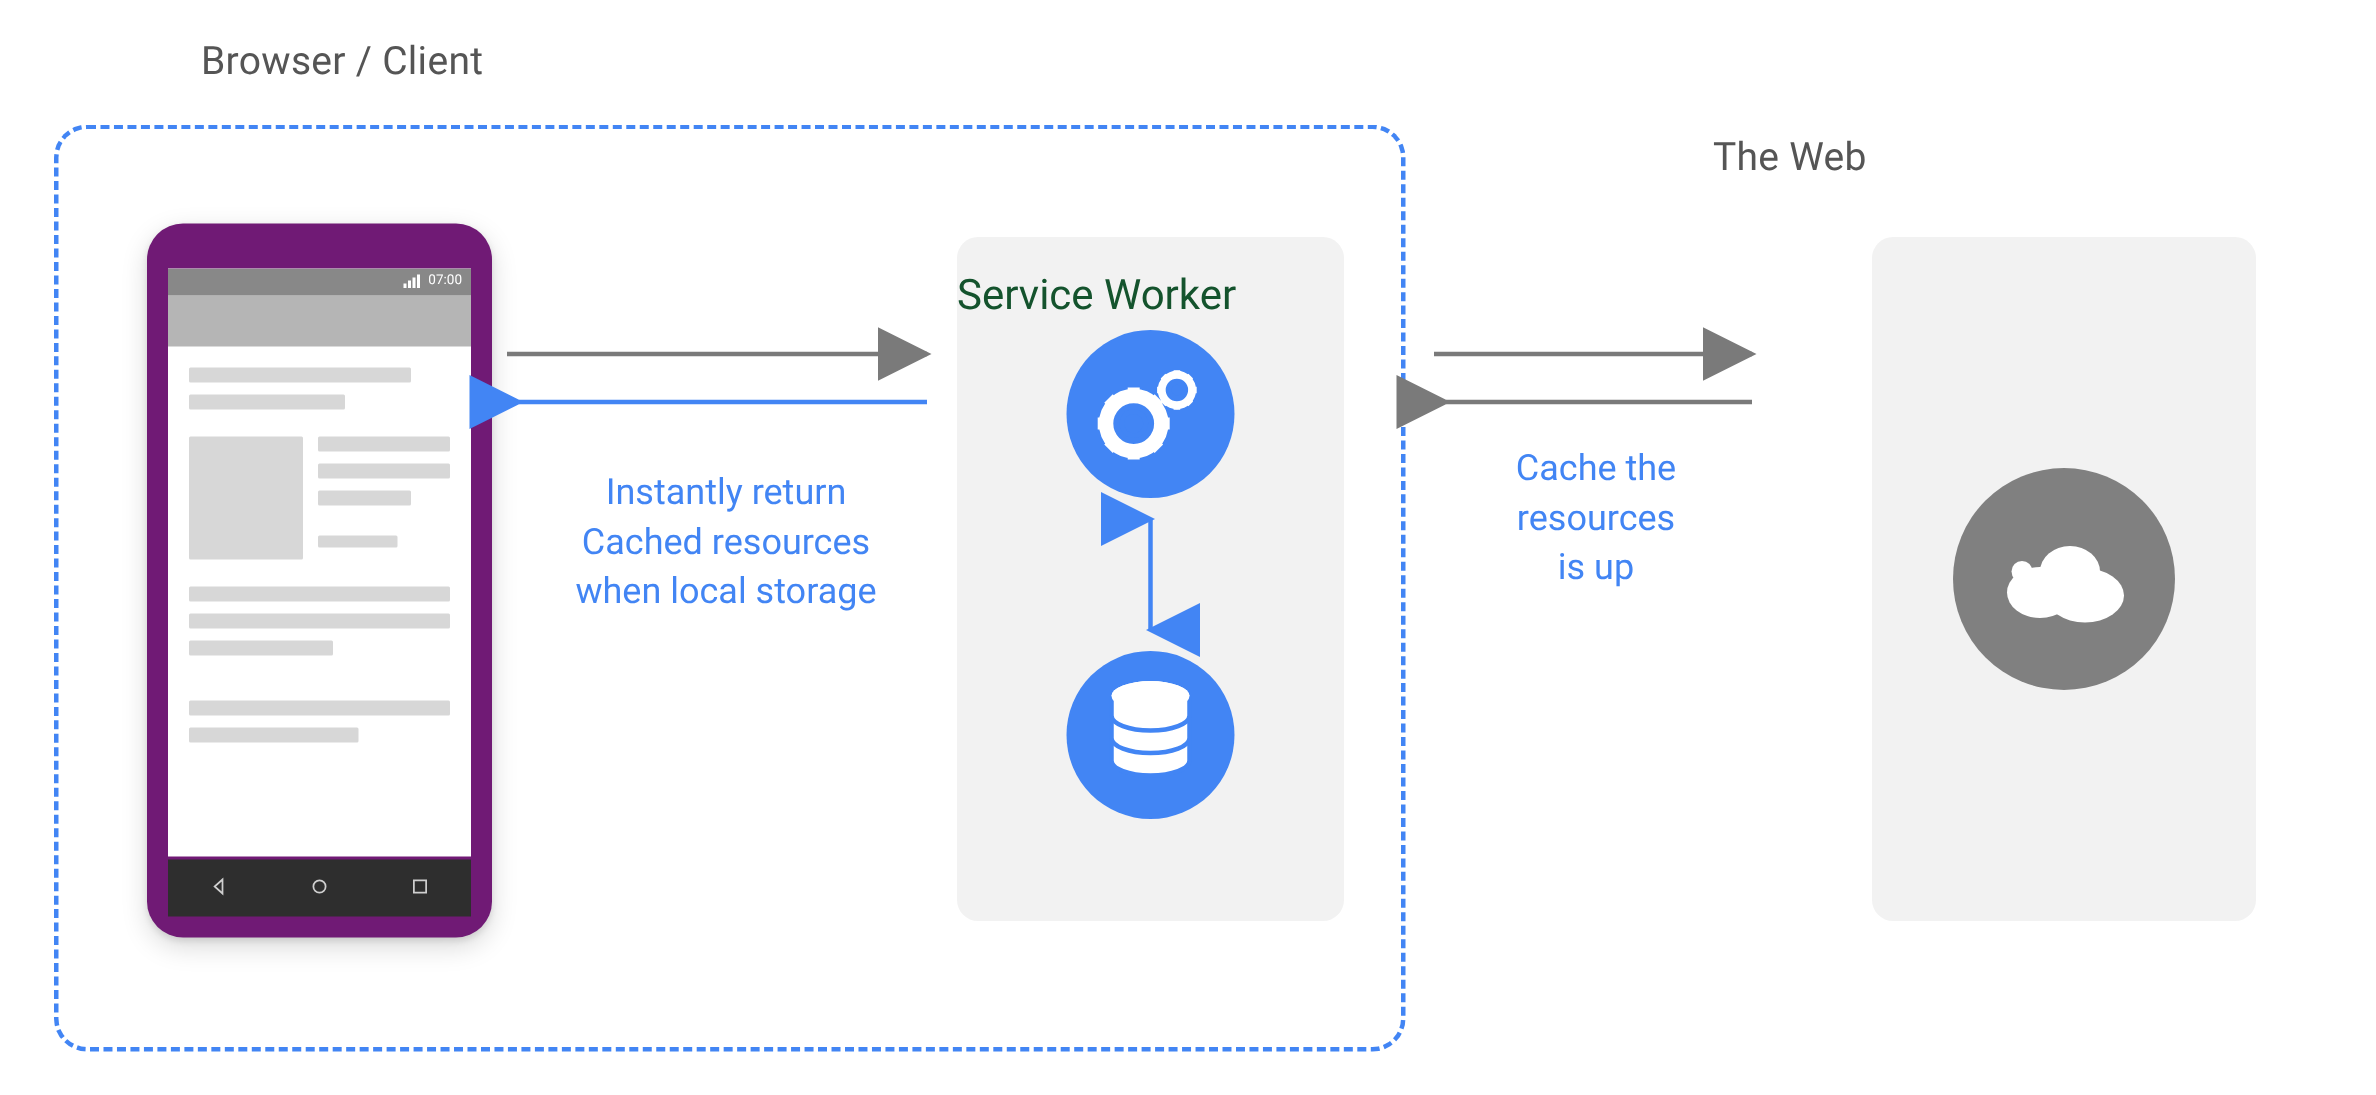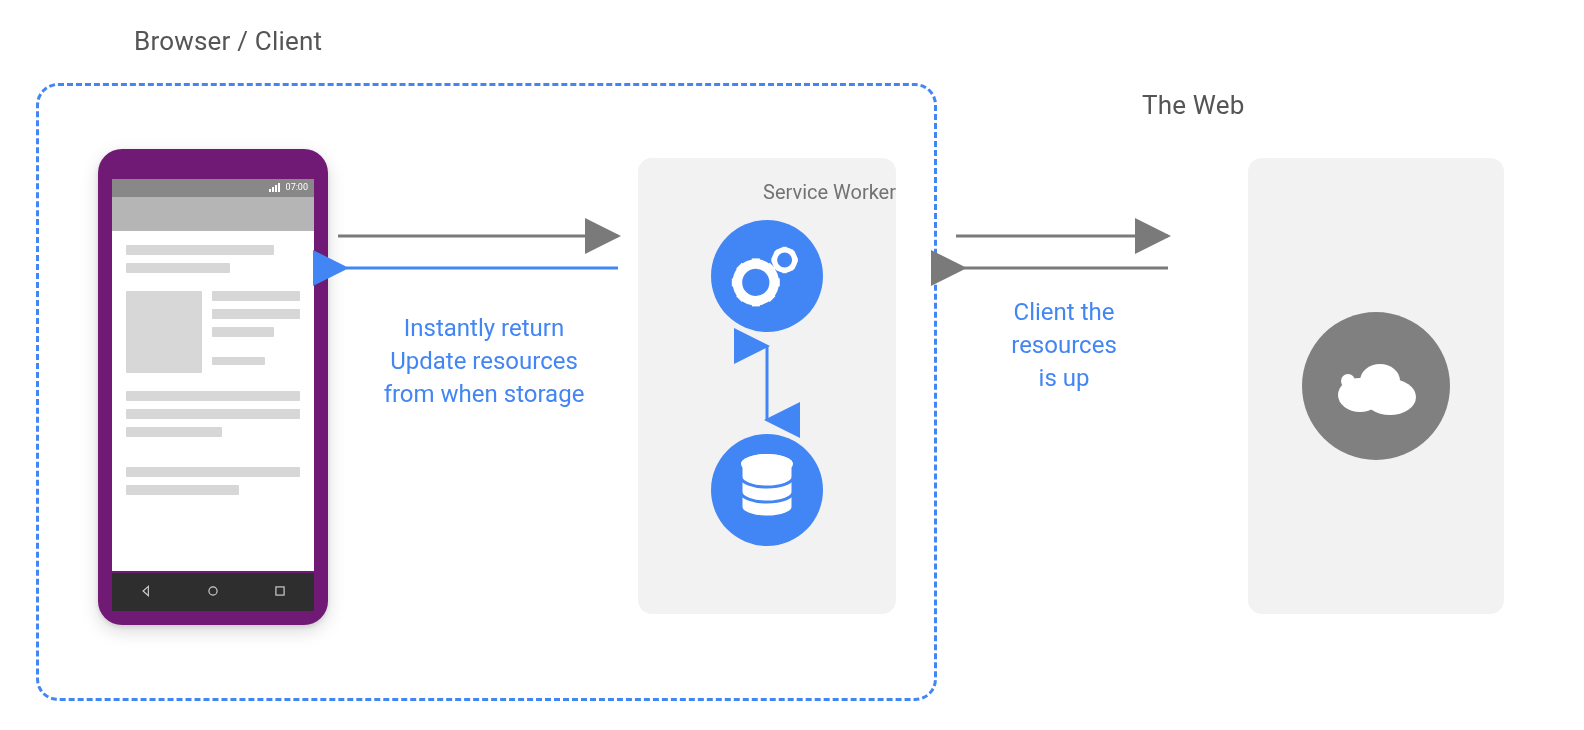--- a/index.html
+++ b/index.html
@@ -80,23 +80,23 @@
 
   
   .sw-card {
     position: absolute;
     width: 258px;
     height: 456px;
     background: #f2f2f2;
     border-radius: 14px;
   }
   .sw-label, .cache-label {
-    font-size: 20px;
-    color: #737373;
-    text-align: right;
+    font-size: 28px;
+    color: #14532d;
+    text-align: left;
   }
   .circle {
     width: 112px; height: 112px;
     border-radius: 50%;
     background: #4285f4;
     position: absolute;
     left: 50%; transform: translateX(-50%);
     display: flex; align-items: center; justify-content: center;
   }
   
@@ -200,22 +200,22 @@
       <marker id="ah-blue-l" markerWidth="14" markerHeight="14" refX="1" refY="6" orient="auto">
         <path d="M12,0 L0,6 L12,12 Z" fill="#4285f4"></path>
       </marker>
     </defs>
     <line x1="0" y1="18" x2="280" y2="18" stroke="#7a7a7a" stroke-width="3" marker-end="url(#ah-gray-r)"></line>
     <line x1="280" y1="50" x2="8" y2="50" stroke="#4285f4" stroke-width="3" marker-end="url(#ah-blue-l)"></line>
   </svg>
 
   <div class="anno" style="left:374px; top:296px; width:220px;margin-top:16px;">
     <div>Instantly return</div>
-    <div>Update resources</div>
-    <div>from when storage</div>
+    <div>Cached resources</div>
+    <div>when local storage</div>
   </div>
 
   <div class="sw-card" style="left:638px; top:158px;">
     <div class="sw-label" style="padding-top:22px;">Service Worker</div>
 
     <div class="circle" style="top:62px;">
       <svg width="80" height="80" viewBox="0 0 100 100">
         <g fill="#ffffff">
 
           <g transform="translate(36,58)">
@@ -288,21 +288,21 @@
       </marker>
       <marker id="ah-gray-l2" markerWidth="14" markerHeight="14" refX="1" refY="6" orient="auto">
         <path d="M12,0 L0,6 L12,12 Z" fill="#7a7a7a"></path>
       </marker>
     </defs>
     <line x1="0" y1="18" x2="212" y2="18" stroke="#7a7a7a" stroke-width="3" marker-end="url(#ah-gray-r2)"></line>
     <line x1="212" y1="50" x2="8" y2="50" stroke="#7a7a7a" stroke-width="3" marker-end="url(#ah-gray-l2)"></line>
   </svg>
 
   <div class="anno" style="left:984px; top:296px; width:160px;">
-    <div>Client the</div>
+    <div>Cache the</div>
     <div>resources</div>
     <div>is up</div>
   </div>
 
   <div class="web-card" style="left:1248px; top:158px;">
     <div class="web-circle">
       <svg width="100" height="70" viewBox="0 0 100 70">
         <g fill="#ffffff">
           <ellipse cx="34" cy="44" rx="22" ry="17"></ellipse>
           <ellipse cx="64" cy="46" rx="26" ry="18"></ellipse>

